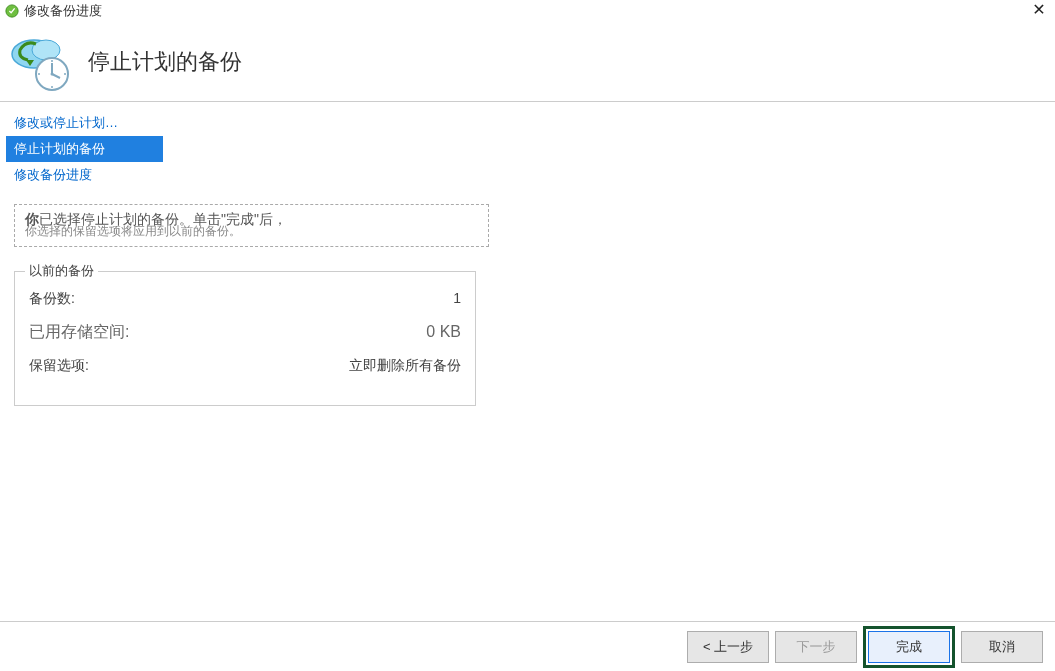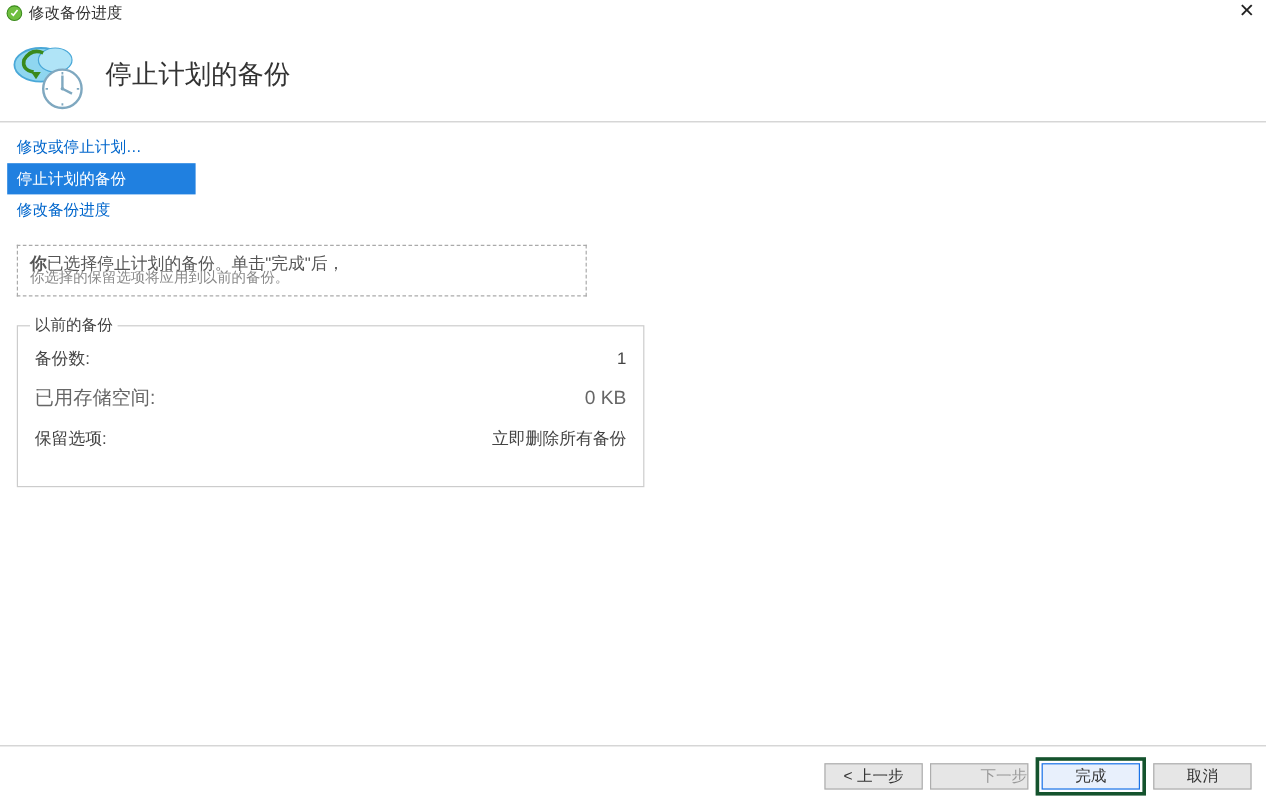--- a/index.html
+++ b/index.html
@@ -114,21 +114,21 @@
       font-weight: bold;
     }
     .inst-below {
       font-size: 12px;
       color: #888;
       margin-top: -6px;
     }
     .previous-backups {
       position: relative;
       border: 1px solid #ccc;
-      width: 523px;
+      width: 462px;
       padding: 18px 14px 30px 14px;
       margin-top: 24px;
     }
     .group-legend {
       position: absolute;
       top: -10px;
       left: 10px;
       background: #ffffff;
       padding: 0 4px;
       font-size: 13px;
@@ -165,32 +165,31 @@
       height: 50px;
       border-top: 1px solid #ccc;
       display: flex;
       align-items: center;
       justify-content: flex-end;
       padding-right: 12px;
       gap: 6px;
     }
     .wiz-btn {
       min-width: 82px;
-      height: 22px;
+      height: 32px;
       background: #e6e6e6;
       border: 1px solid #adadad;
       font-size: 13px;
       color: #333;
       cursor: pointer;
       font-family: inherit;
     }
     .wiz-btn:disabled {
       color: #999;
       cursor: default;
-      text-align: right;
     }
     .wiz-btn.primary {
       border: 1px solid #1a73e8;
       background: #e8f0fc;
     }
     .highlight-frame {
       border: 3px solid #14532d;
       padding: 2px;
       display: inline-flex;
     }

